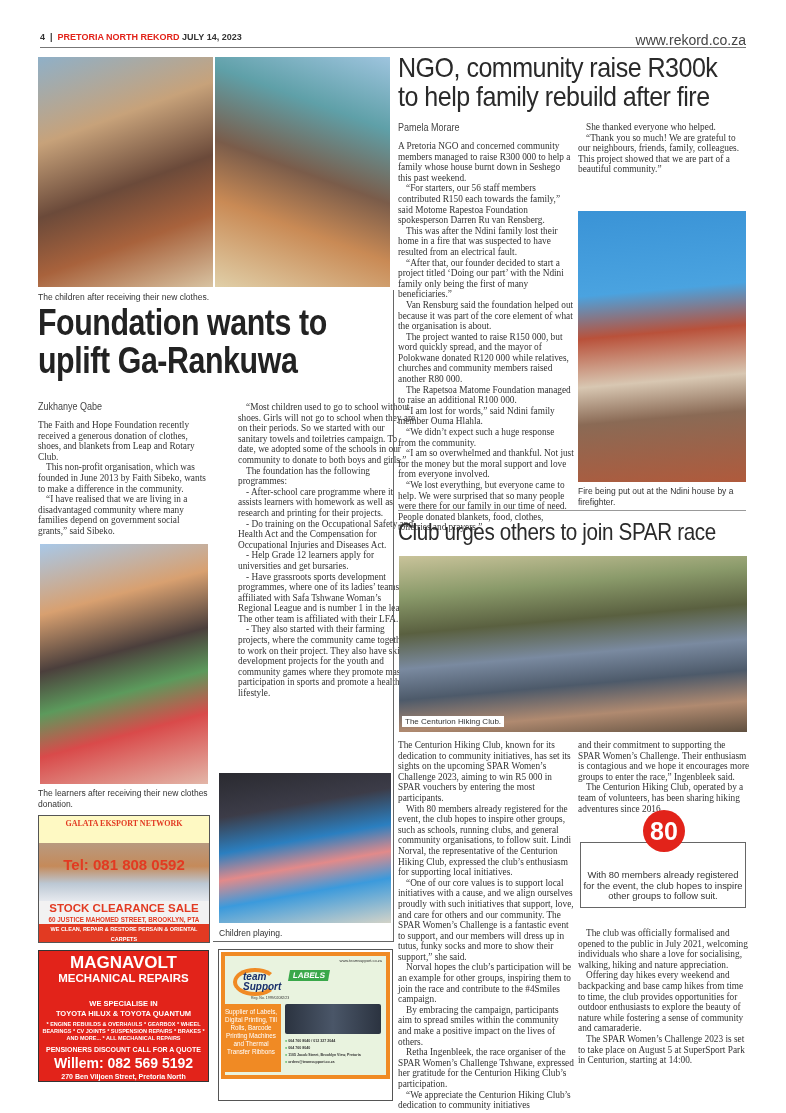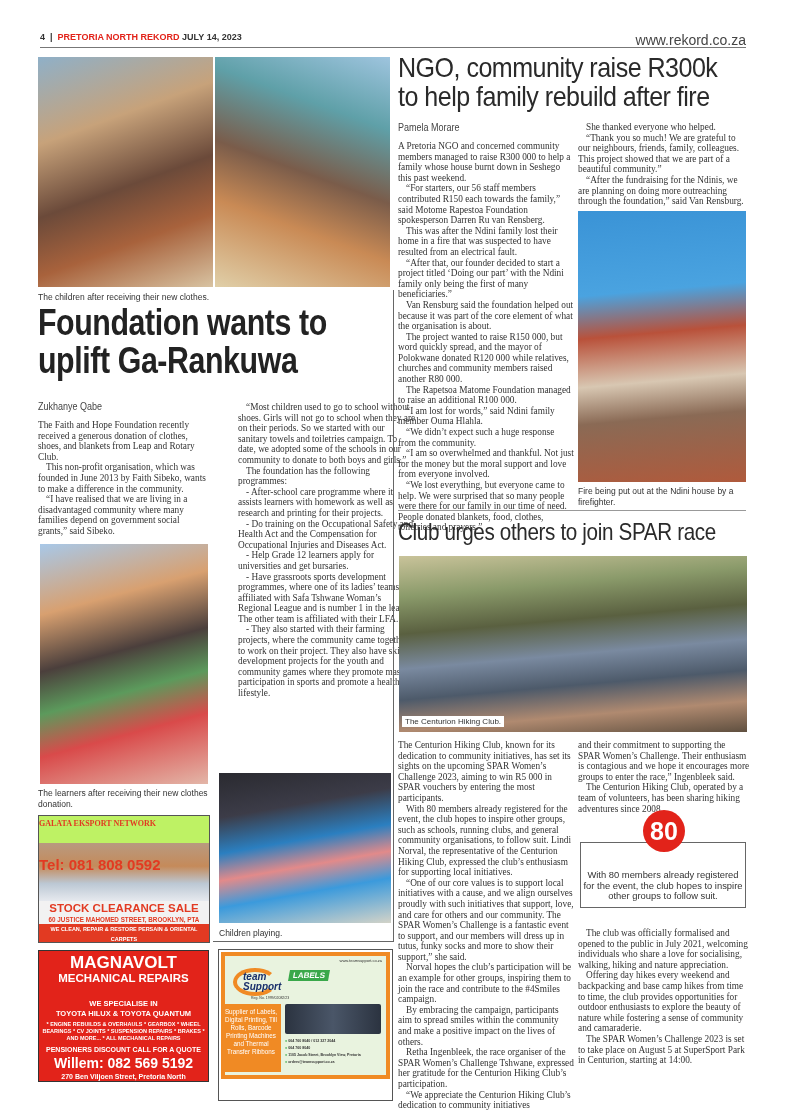--- a/index.html
+++ b/index.html
@@ -32,21 +32,21 @@
 
   .col { font-size: 9.3px; line-height: 10.6px; color: #333; text-align: left; }
   .col p { text-indent: 8px; }
   .col p.first { text-indent: 0; }
   .col .url-it { font-style: italic; }
 
   .vrule { background: #555; width: 1px; }
 
   
   .ad-galata { left: 38px; top: 815px; width: 172px; height: 128px; border: 1px solid #555; background: #e9e9e9; overflow: hidden; }
-  .ad-galata .top { height: 27px; background: #bef264; }
+  .ad-galata .top { height: 27px; background: #fef9c3; text-align: center; }
   .ad-galata .brand { color: #e23a22; font-weight: bold; font-size: 8px; font-family: "Liberation Serif", serif; padding-top: 3px; }
   .ad-galata .tel { color: #e23a22; font-weight: bold; font-size: 15px; font-family: Liberation Sans, sans-serif; margin-top: 28px; }
   .ad-galata .room { height: 58px; background: linear-gradient(180deg, #b89a80 0%, #c58a5a 40%, #bcc8d4 70%, #e6e9ee 100%); }
   .ad-galata .sale { background: #f2f2f2; color: #e23a22; font-family: "Liberation Sans", sans-serif; font-weight: bold; font-size: 11.5px; text-align: center; line-height: 14px; }
   .ad-galata .addr { background: #f2f2f2; color: #e23a22; font-family: "Liberation Sans", sans-serif; font-weight: bold; font-size: 6.3px; text-align: center; line-height: 9px; }
   .ad-galata .svc { background: #e23a22; color: #fff; font-family: "Liberation Sans", sans-serif; font-weight: bold; font-size: 5.5px; text-align: center; line-height: 10px; }
 
   .ad-magna { left: 38px; top: 950px; width: 171px; height: 132px; background: #e2231a; border: 1px solid #333; color: #fff; text-align: center; font-family: "Liberation Sans", sans-serif; font-weight: bold; }
   .ad-magna .n1 { font-size: 17px; line-height: 18px; padding-top: 3px; }
   .ad-magna .n2 { font-size: 11.5px; line-height: 13px; }
@@ -188,21 +188,20 @@
   <p>The Rapetsoa Matome Foundation managed to raise an additional R100 000.</p>
   <p>“I am lost for words,” said Ndini family member Ouma Hlahla.</p>
   <p>“We didn’t expect such a huge response from the community.</p>
   <p>“I am so overwhelmed and thankful. Not just for the money but the moral support and love from everyone involved.</p>
   <p>“We lost everything, but everyone came to help. We were surprised that so many people were there for our family in our time of need. People donated blankets, food, clothes, toiletries and prayers.”</p>
 </div>
 
 <div class="abs col" style="left:578px;top:122px;width:172px;">
   <p>She thanked everyone who helped.</p>
   <p>“Thank you so much! We are grateful to our neighbours, friends, family, colleagues. This project showed that we are part of a beautiful community.”</p>
-  <p>“After the fundraising for the Ndinis, we are planning on doing more outreaching through the foundation,” said Van Rensburg.</p>
 </div>
 
 <div class="abs photo ph-fire" style="left:578px;top:211px;width:168px;height:271px;"></div>
 <div class="abs caption" style="left:578px;top:486px;width:168px;">Fire being put out at the Ndini house by a firefighter.</div>
 <div class="abs divider" style="left:398px;top:510px;width:348px;"></div>
 
 <div class="abs headline-club">Club urges others to join SPAR race</div>
 
 <div class="abs photo ph-hike" style="left:399px;top:556px;width:348px;height:176px;"></div>
 <div class="abs hike-cap">The Centurion Hiking Club.</div>
@@ -212,21 +211,21 @@
   <p>With 80 members already registered for the event, the club hopes to inspire other groups, such as schools, running clubs, and general community organisations, to follow suit. Lindi Norval, the representative of the Centurion Hiking Club, expressed the club’s enthusiasm for supporting local initiatives.</p>
   <p>“One of our core values is to support local initiatives with a cause, and we align ourselves proudly with such initiatives that support, love, and care for others and our community. The SPAR Women’s Challenge is a fantastic event to support, and our members will dress up in tutus, funky socks and more to show their support,” she said.</p>
   <p>Norval hopes the club’s participation will be an example for other groups, inspiring them to join the race and contribute to the #4Smiles campaign.</p>
   <p>By embracing the campaign, participants aim to spread smiles within the community and make a positive impact on the lives of others.</p>
   <p>Retha Ingenbleek, the race organiser of the SPAR Women’s Challenge Tshwane, expressed her gratitude for the Centurion Hiking Club’s participation.</p>
   <p>“We appreciate the Centurion Hiking Club’s dedication to community initiatives</p>
 </div>
 
 <div class="abs col" style="left:578px;top:740px;width:172px;">
   <p class="first">and their commitment to supporting the SPAR Women’s Challenge. Their enthusiasm is contagious and we hope it encourages more groups to enter the race,” Ingenbleek said.</p>
-  <p>The Centurion Hiking Club, operated by a team of volunteers, has been sharing hiking adventures since 2008.</p>
+  <p>The Centurion Hiking Club, operated by a team of volunteers, has been sharing hiking adventures since 2016.</p>
 </div>
 
 <div class="abs pq-box"></div>
 <div class="abs pq-circle">80</div>
 <div class="abs pq-text">With 80 members already registered for the event, the club hopes to inspire other groups to follow suit.</div>
 
 <div class="abs col" style="left:578px;top:928px;width:172px;">
   <p>The club was officially formalised and opened to the public in July 2021, welcoming individuals who share a love for socialising, walking, hiking and nature appreciation.</p>
   <p>Offering day hikes every weekend and backpacking and base camp hikes from time to time, the club provides opportunities for outdoor enthusiasts to explore the beauty of nature while fostering a sense of community and camaraderie.</p>
   <p>The SPAR Women’s Challenge 2023 is set to take place on August 5 at SuperSport Park in Centurion, starting at 14:00.</p>

